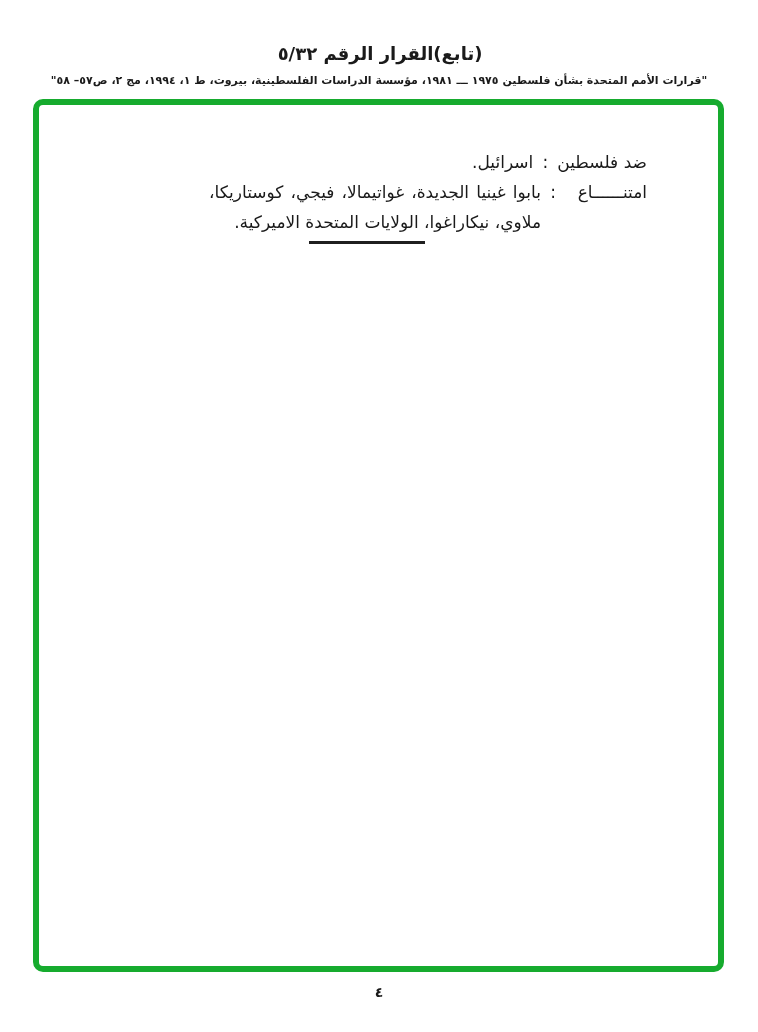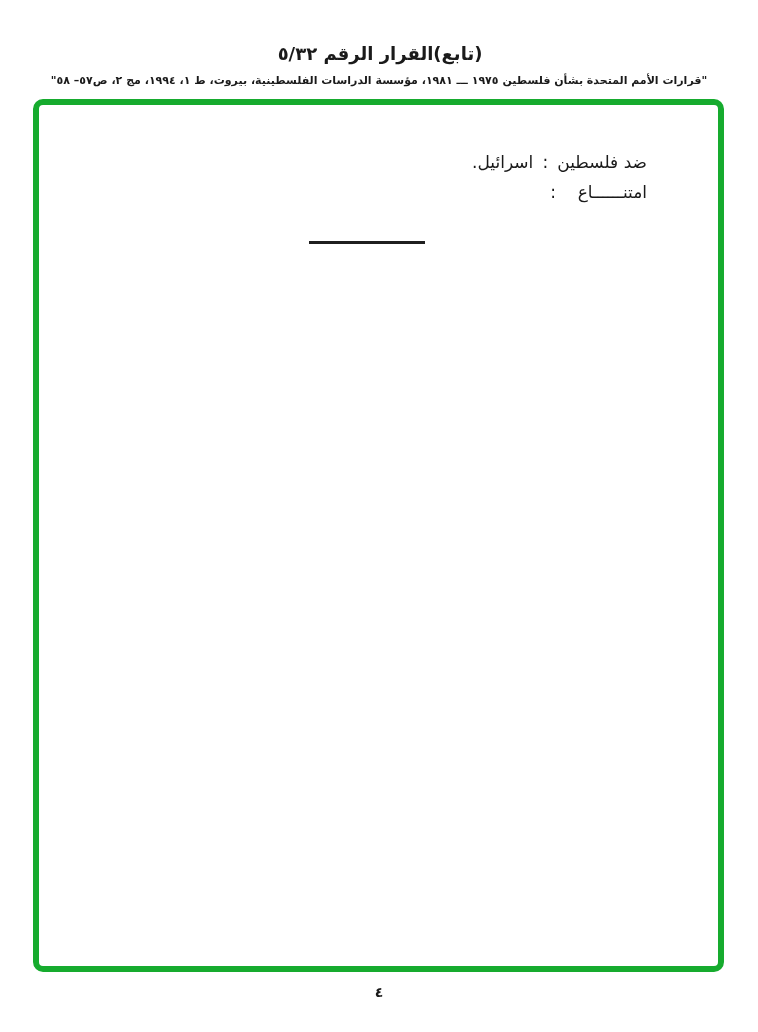--- a/index.html
+++ b/index.html
@@ -110,20 +110,21 @@
 
       <div class="row">
         <span class="label">ضد فلسطين</span>
         <span class="colon">:</span>
         <span class="value">اسرائيل.</span>
       </div>
 
       <div class="row">
         <span class="label">امتنــــــاع</span>
         <span class="colon">:</span>
+        <span class="value">بابوا غينيا الجديدة، غواتيمالا، فيجي، كوستاريكا، ملاوي، نيكاراغوا، الولايات المتحدة الاميركية.</span>
       </div>
 
     </div>
 
     <div class="separator" style="background-color: rgb(31, 31, 31);"></div>
 
   </div>
 
   <div class="page-number">٤</div>
 

